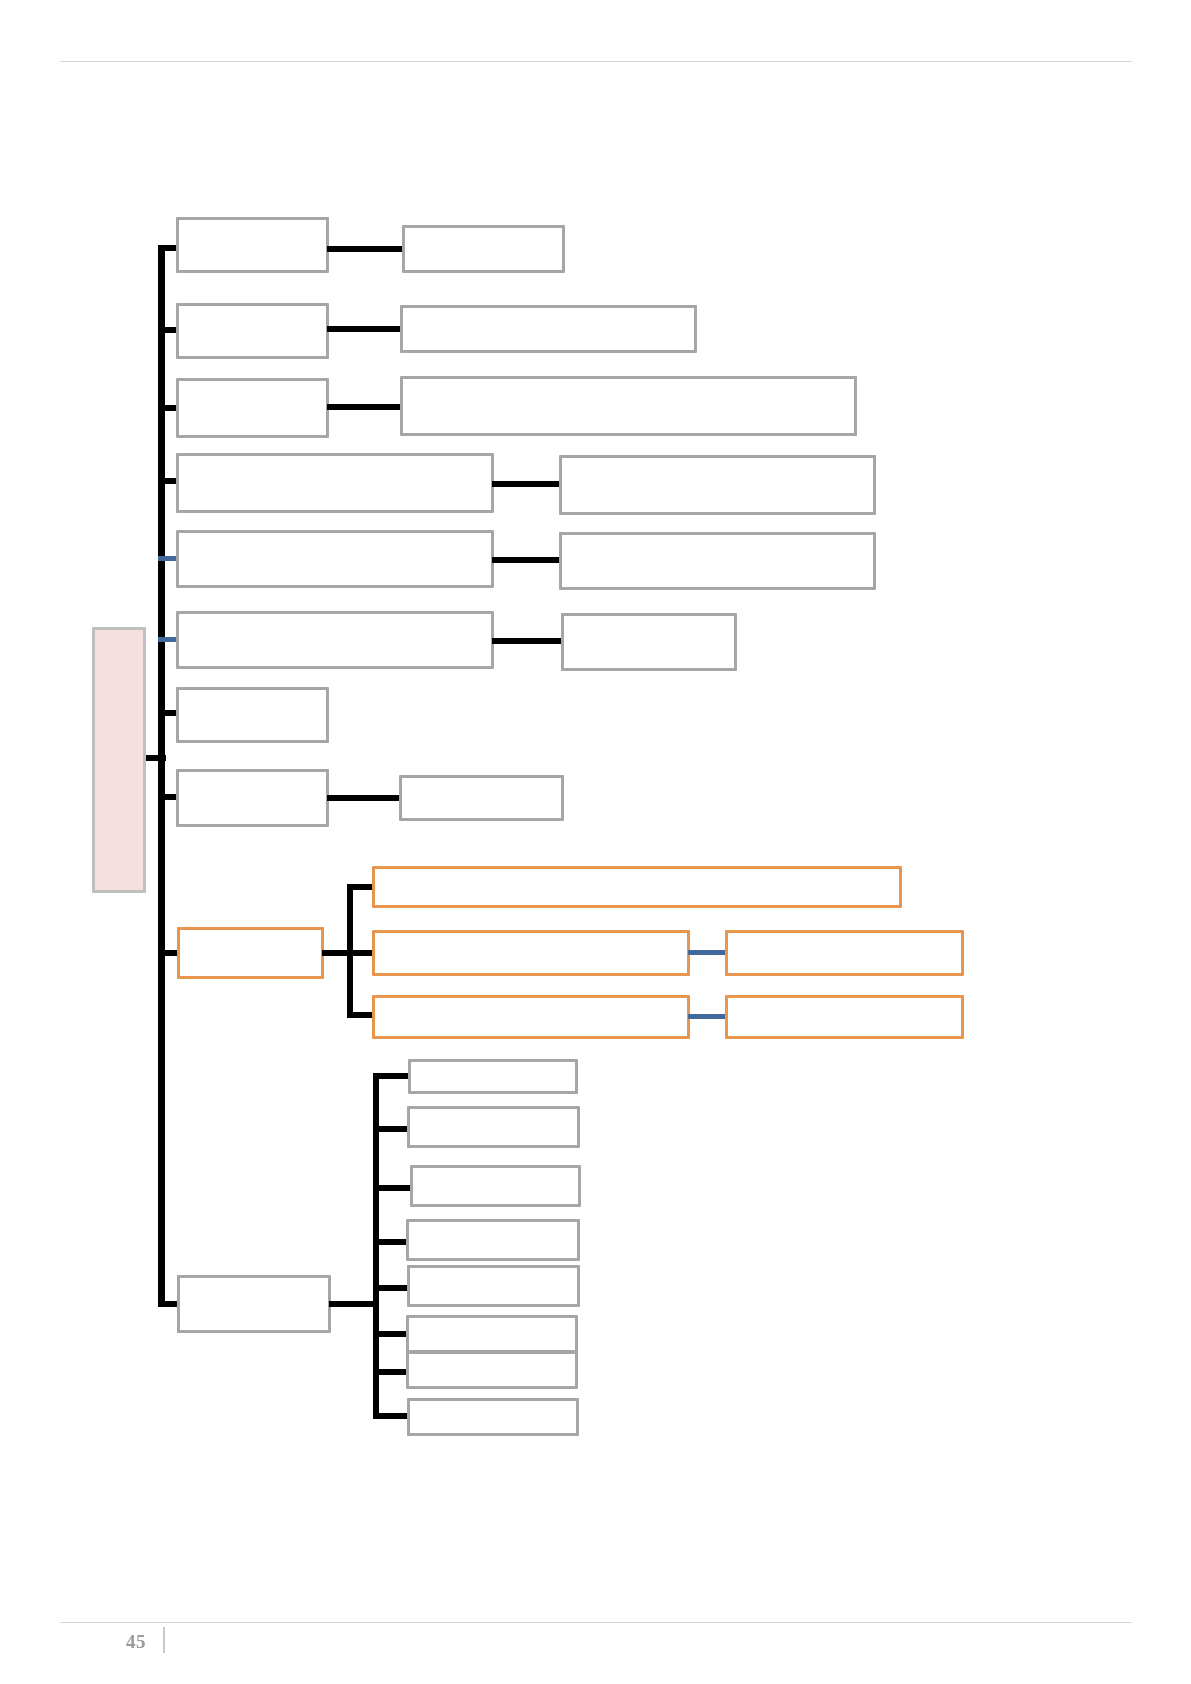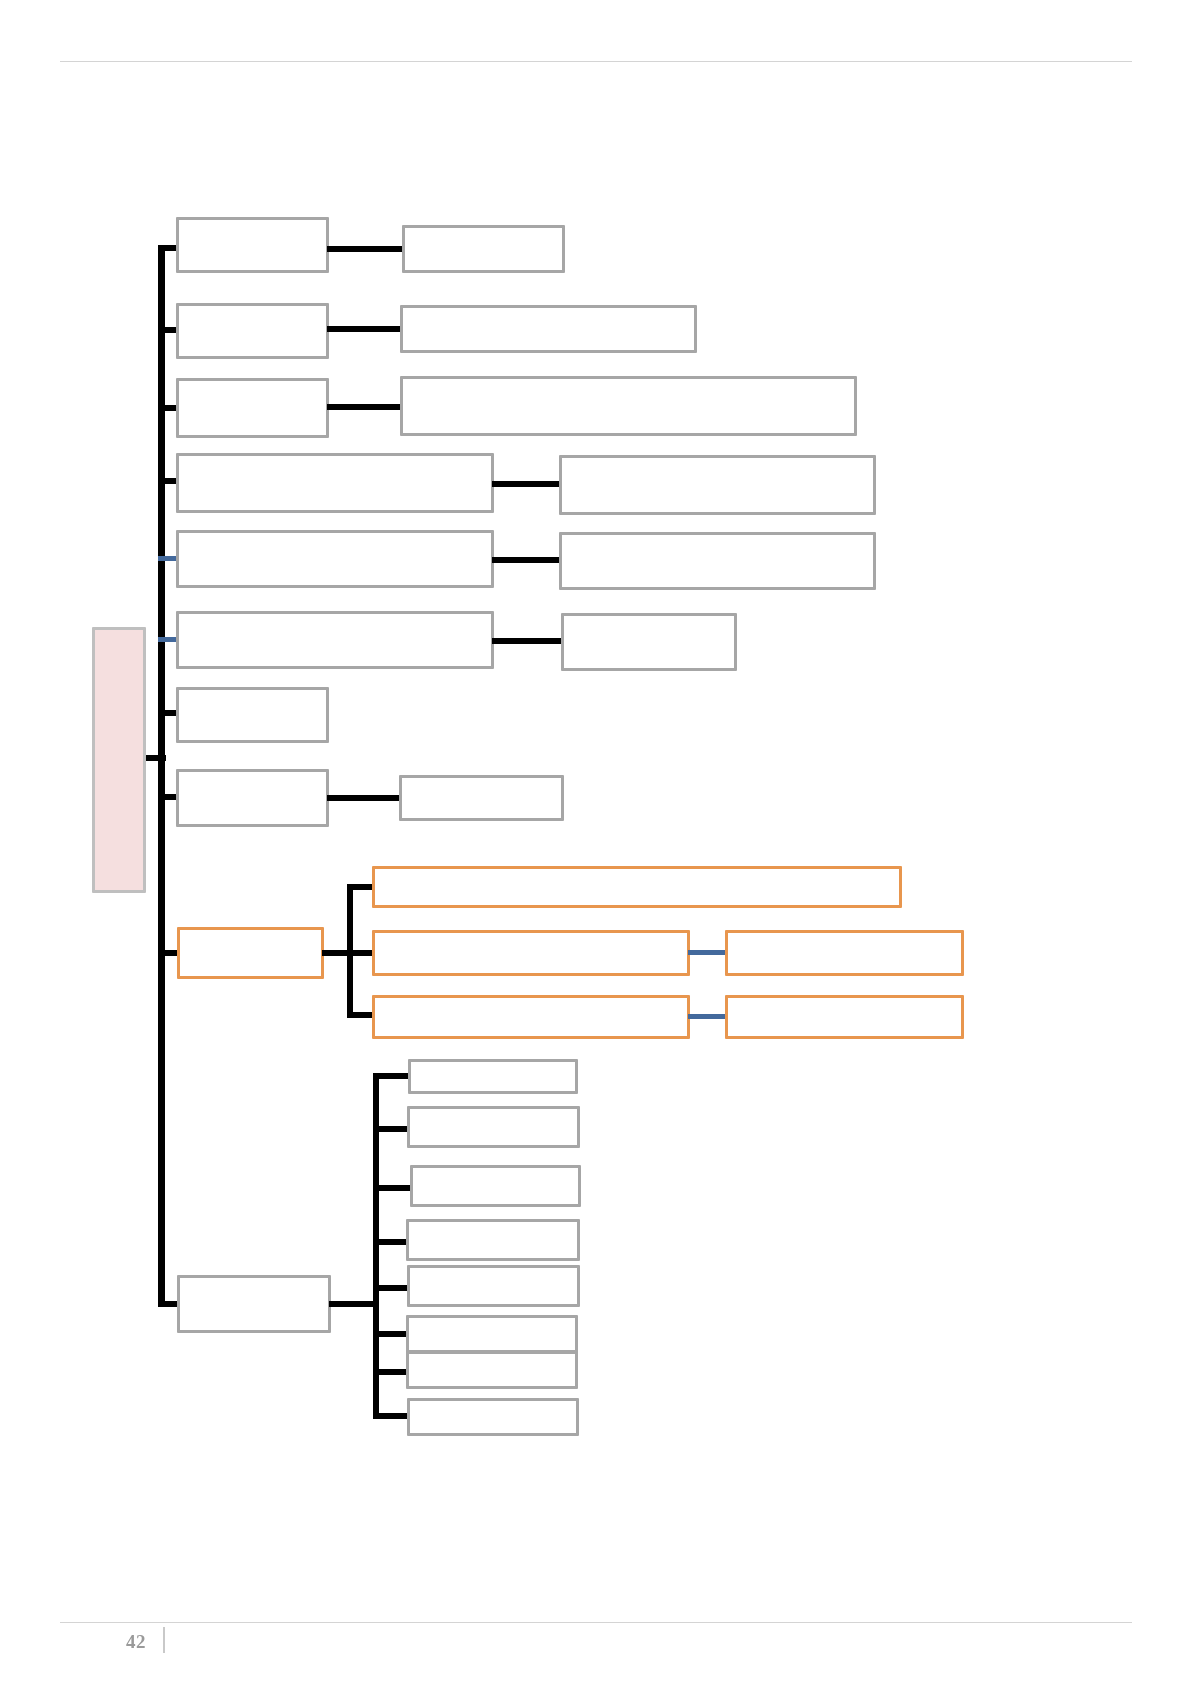--- a/index.html
+++ b/index.html
@@ -187,16 +187,16 @@
 
     <div class="conn" style="left:373px; top:1369px; width:38px; height:6px;"></div>
     <div class="node" style="left:406px; top:1351px; width:172px; height:38px;"></div>
 
     <div class="conn" style="left:373px; top:1413px; width:38px; height:6px;"></div>
     <div class="node" style="left:407px; top:1398px; width:172px; height:38px;"></div>
 
   </div>
 
   <div class="footer-rule"></div>
-  <div class="footer-page-number">42</div>
+  <div class="footer-page-number">45</div>
   <div class="footer-divider"></div>
 
 </div>
 
 </body></html>

